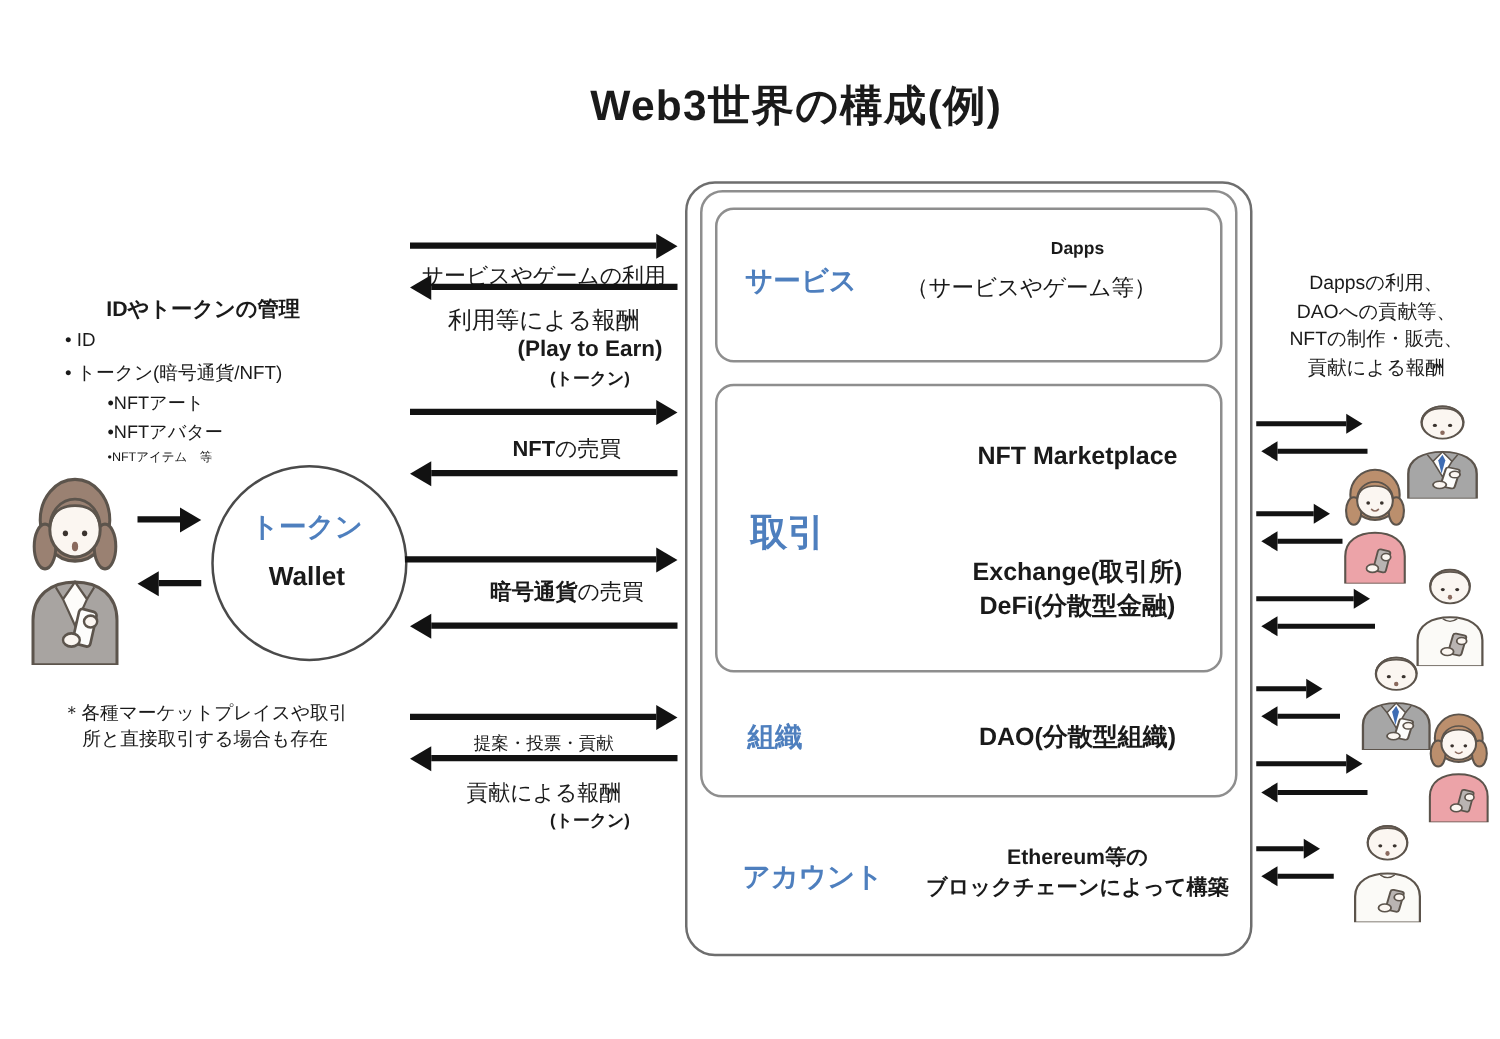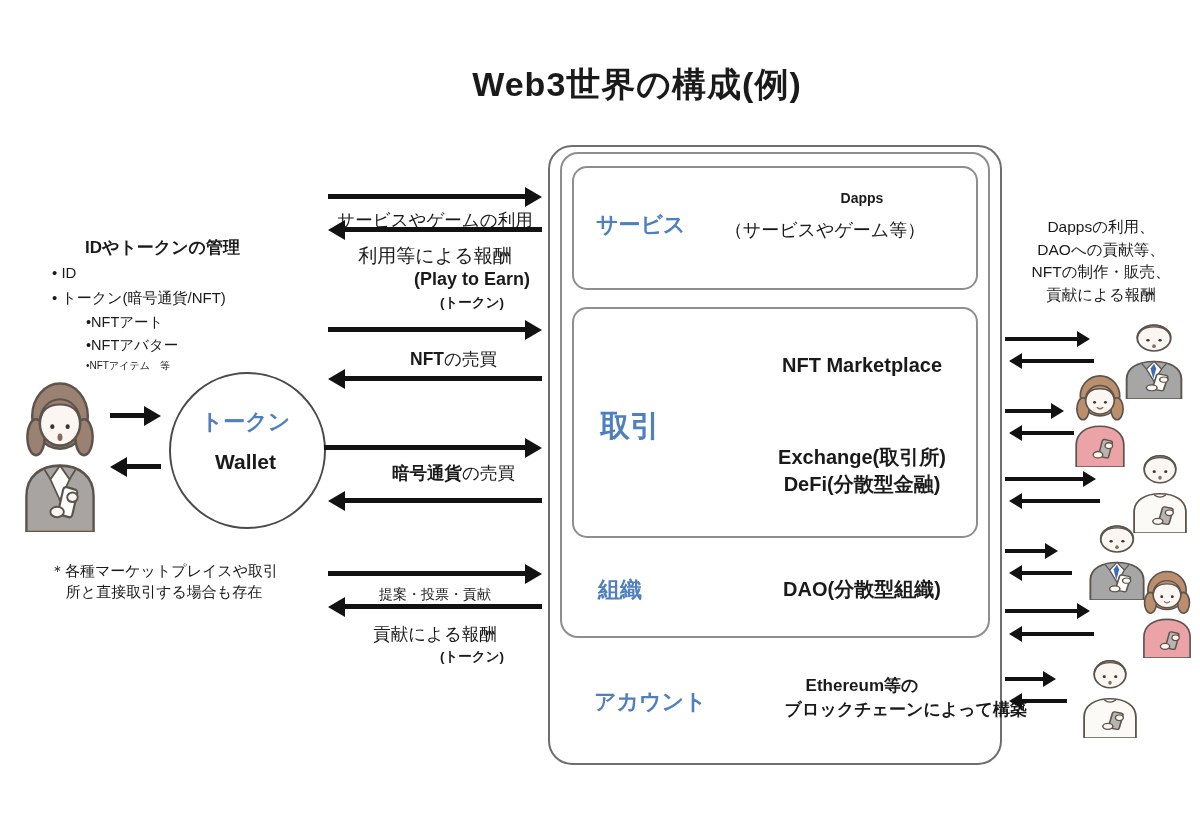--- a/index.html
+++ b/index.html
@@ -165,21 +165,21 @@
   <div class="abs blue" style="left:600px;top:406px;font-size:30px;">取引</div>
   <div class="abs c b" style="left:660px;top:354px;width:330px;font-size:20px;">NFT Marketplace</div>
   <div class="abs c b" style="left:660px;top:444px;width:330px;font-size:20px;">Exchange(取引所)</div>
   <div class="abs c b" style="left:660px;top:471px;width:330px;font-size:20px;">DeFi(分散型金融)</div>
 
   <div class="abs blue" style="left:598px;top:575px;font-size:22px;">組織</div>
   <div class="abs c b" style="left:660px;top:576px;width:330px;font-size:20px;">DAO(分散型組織)</div>
 
   <div class="abs blue" style="left:594px;top:687px;font-size:22px;">アカウント</div>
   <div class="abs c b" style="left:660px;top:674px;width:330px;font-size:17px;">Ethereum等の</div>
-  <div class="abs c b" style="left:660px;top:698px;width:330px;font-size:17px;text-align:right;">ブロックチェーンによって構築</div>
+  <div class="abs c b" style="left:660px;top:698px;width:330px;font-size:17px;">ブロックチェーンによって構築</div>
 
   <div class="abs c" style="left:1003px;top:216px;width:196px;font-size:15.5px;line-height:22.5px;">
     <div>Dappsの利用、</div>
     <div>DAOへの貢献等、</div>
     <div>NFTの制作・販売、</div>
     <div>貢献による報酬</div>
   </div>
 
   <div class="arr thin r" style="left:1005px;top:337px;width:72px;"></div>
   <div class="arr thin l" style="left:1022px;top:359px;width:72px;"></div>

